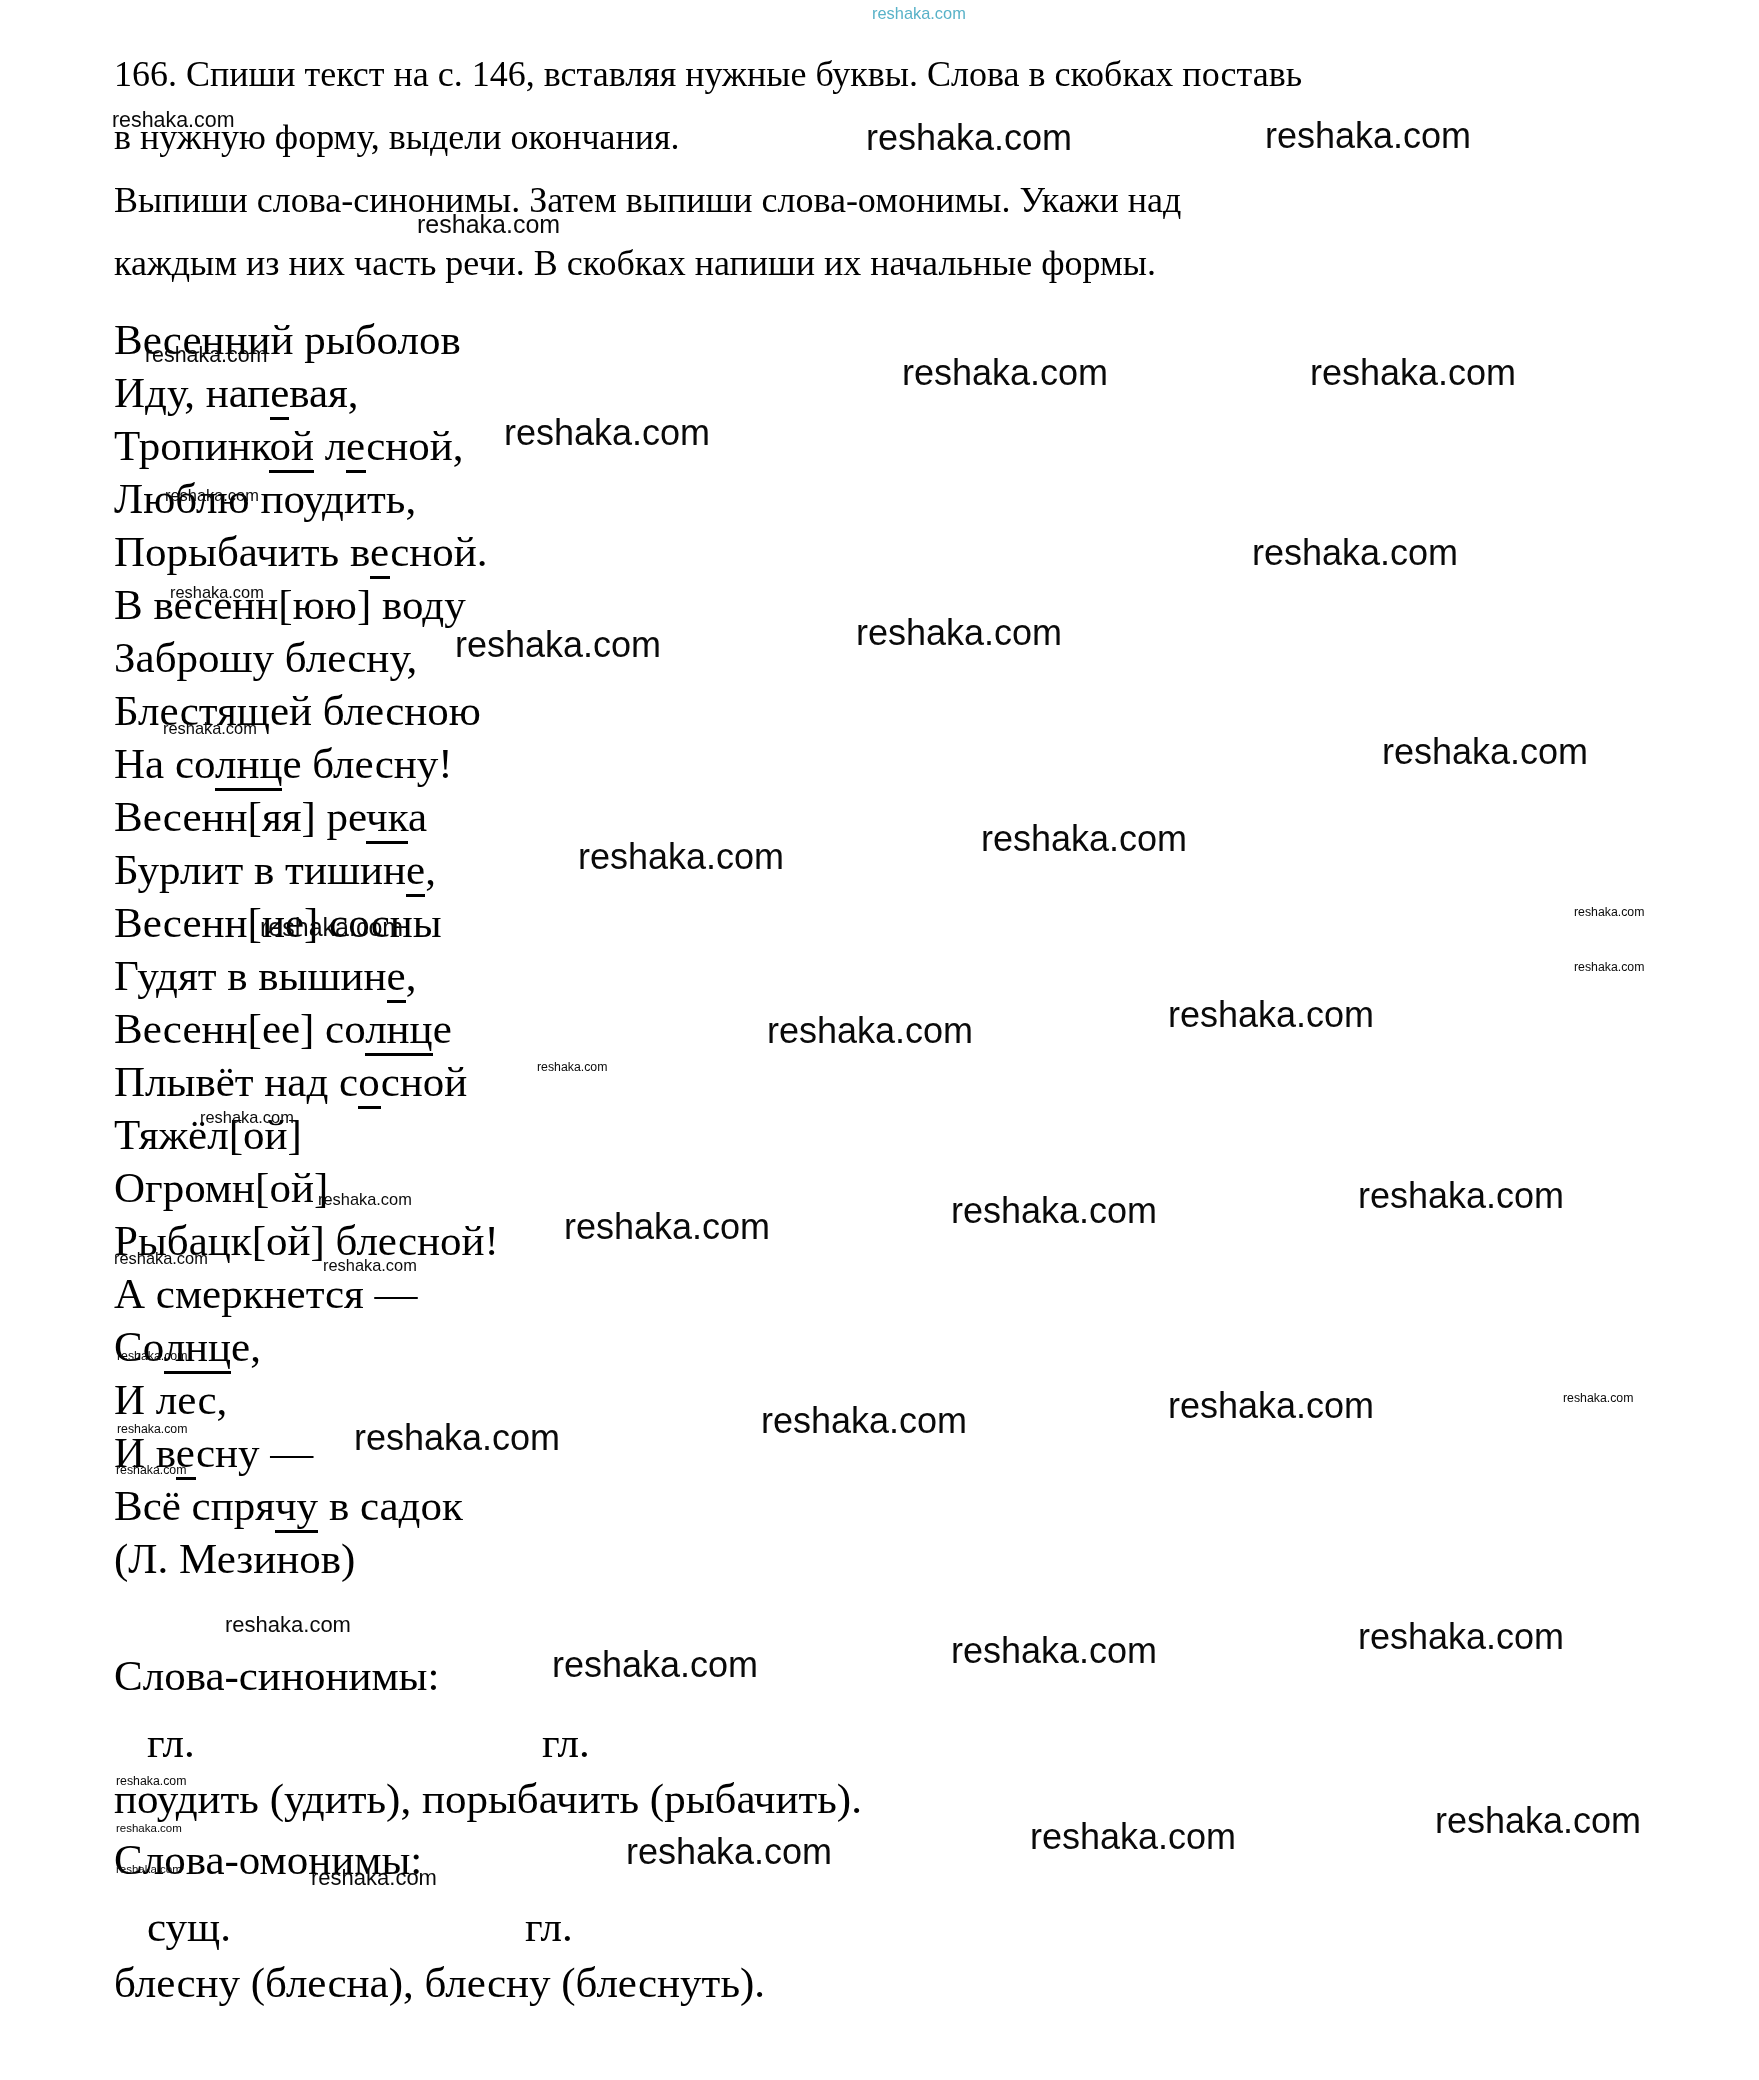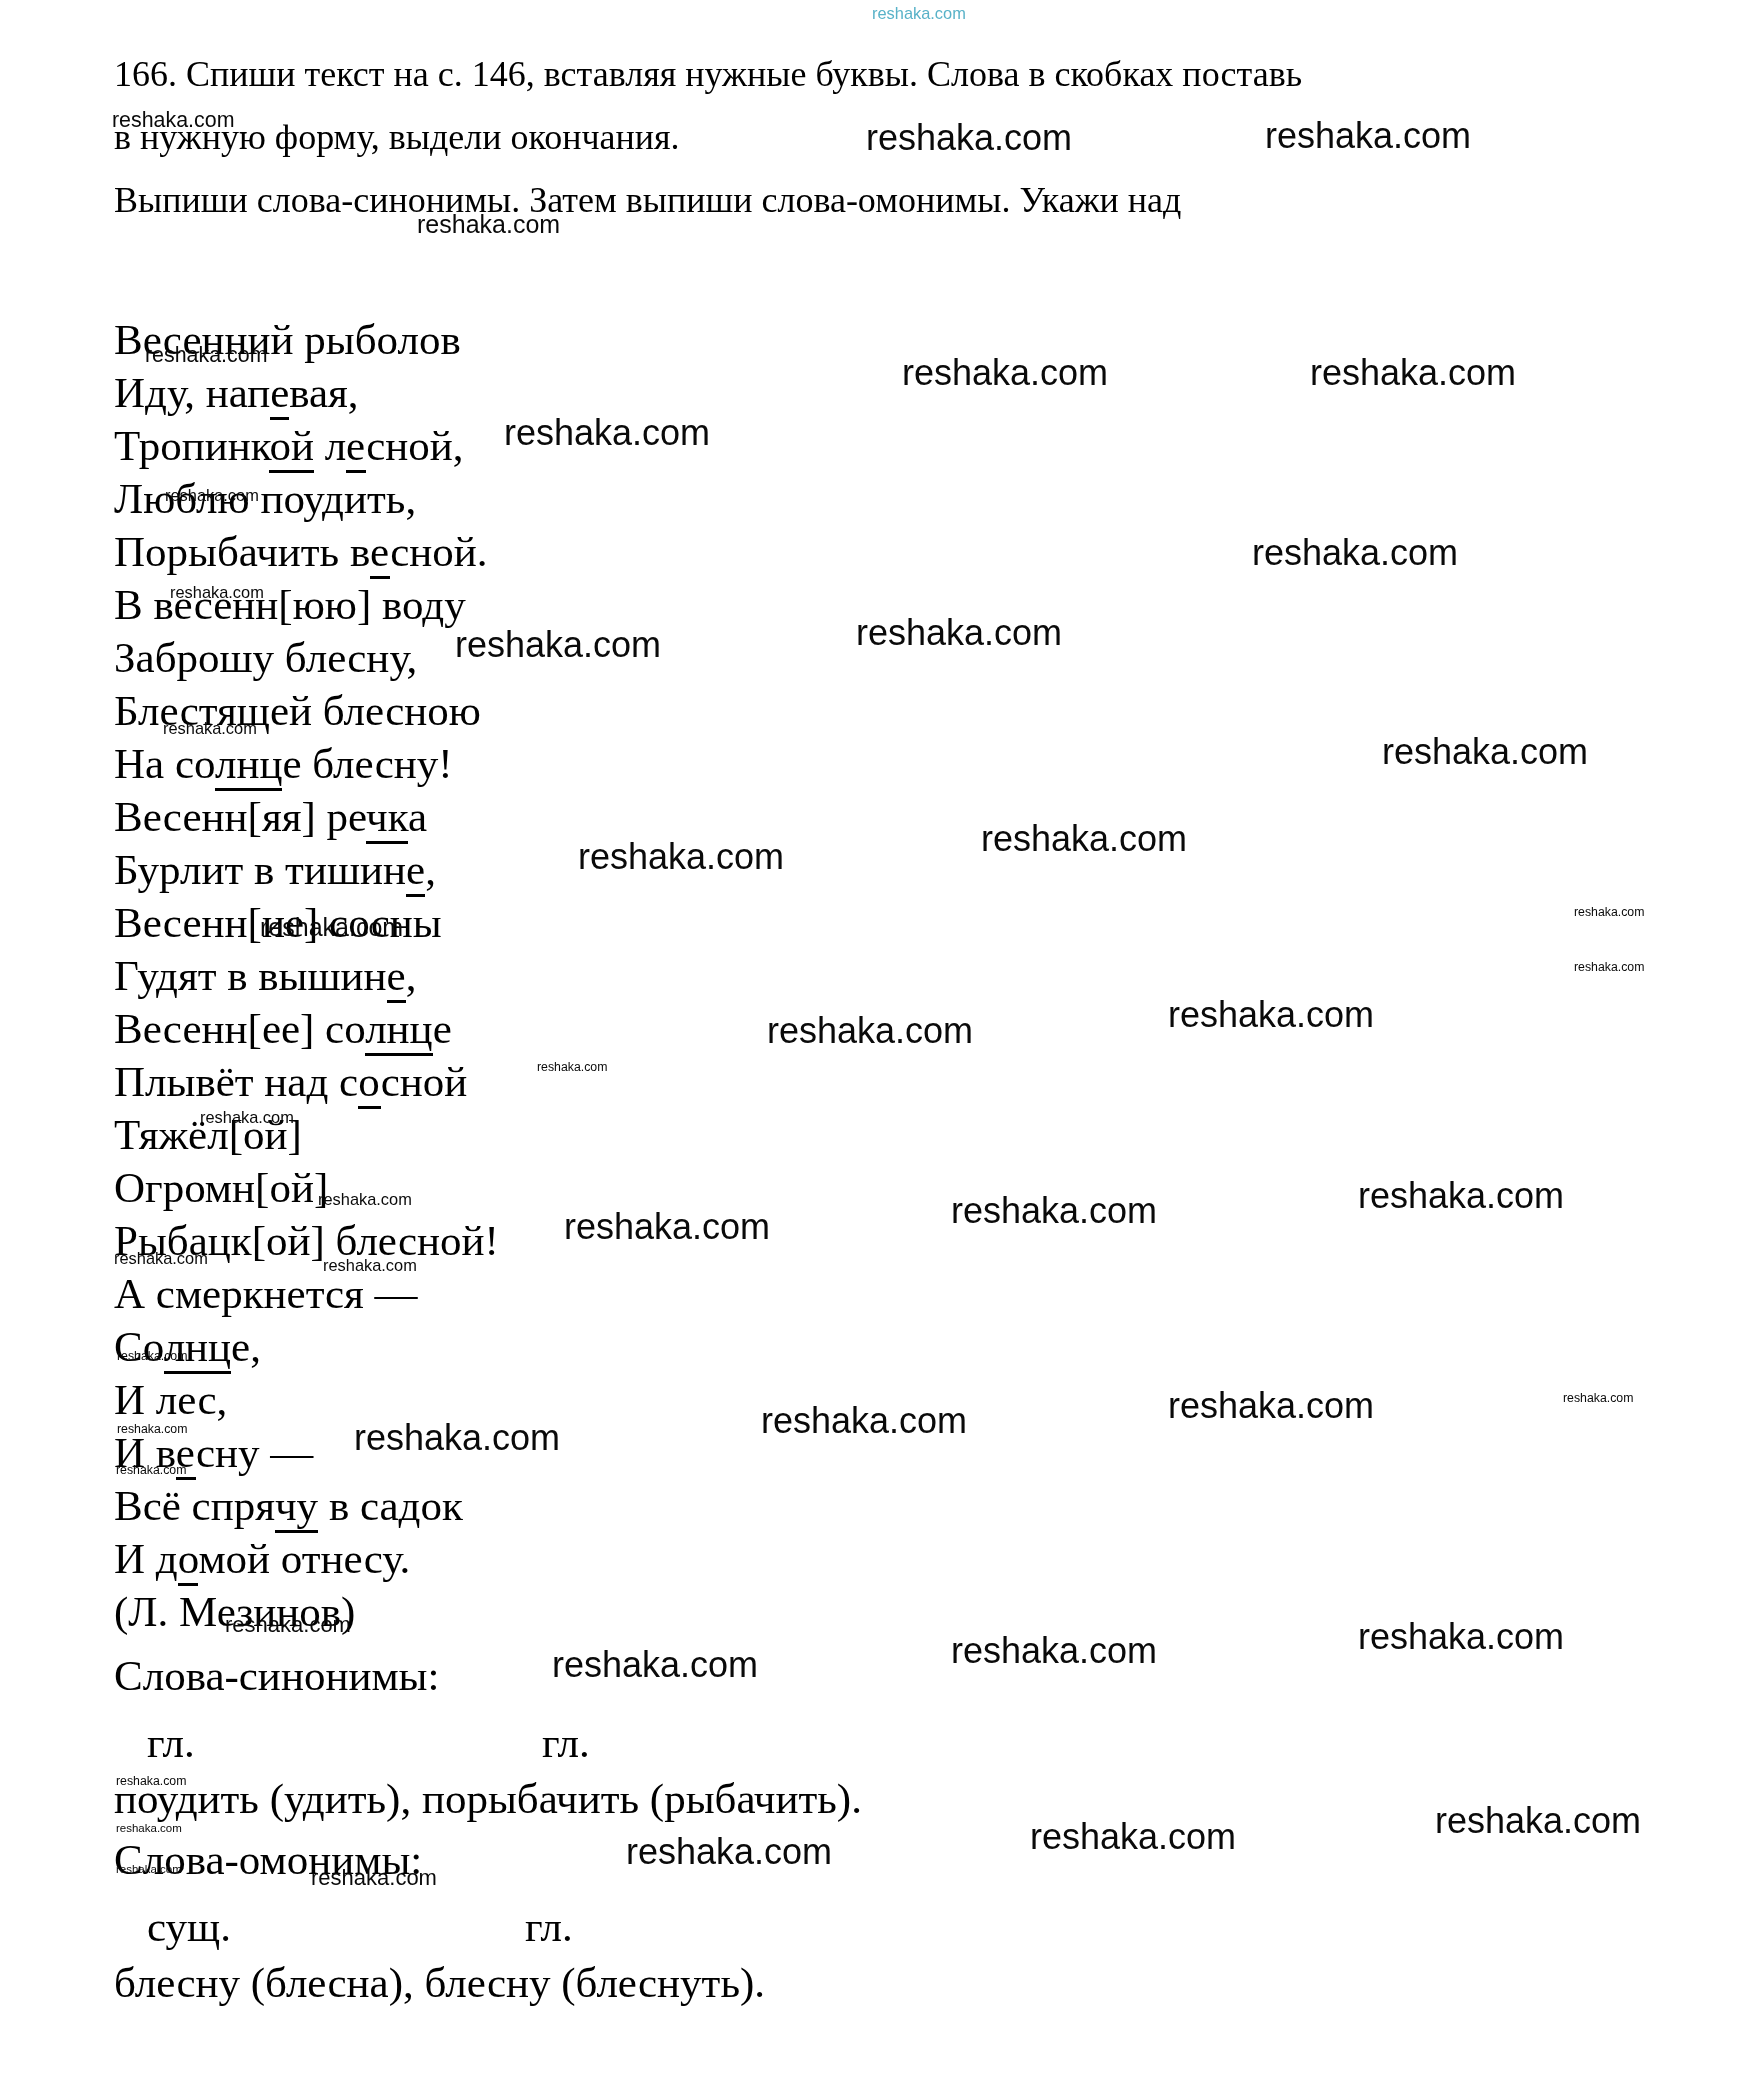--- a/index.html
+++ b/index.html
@@ -103,20 +103,21 @@
   <i class="wm" style="left:1013px;top:1819px;font-size:36px">reshaka.com</i>
   <i class="wm" style="left:1418px;top:1803px;font-size:36px">reshaka.com</i>
   <i class="wm" style="left:99px;top:1823px;font-size:11.5px">reshaka.com</i>
   <i class="wm" style="left:294px;top:1867px;font-size:22px">reshaka.com</i>
   <i class="wm" style="left:99px;top:1864px;font-size:11.5px">reshaka.com</i>
 
   <div class="task">
       <div class="task-line">166. Спиши текст на с. 146, вставляя нужные буквы. Слова в скобках поставь</div>
       <div class="task-line">в нужную форму, выдели окончания.</div>
       <div class="task-line">Выпиши слова-синонимы. Затем выпиши слова-омонимы. Укажи над</div>
+      <div class="task-line">каждым из них часть речи. В скобках напиши их начальные формы.</div>
     </div>
 
   <div class="poem">
       <div class="poem-line"><span>Весенний рыболов</span></div>
       <div class="poem-line"><span>Иду, нап</span><span class="u">е</span><span>вая,</span></div>
       <div class="poem-line"><span>Тропинк</span><span class="u">ой</span><span> л</span><span class="u">е</span><span>сной,</span></div>
       <div class="poem-line"><span>Люблю поудить,</span></div>
       <div class="poem-line"><span>Порыбачить в</span><span class="u">е</span><span>сной.</span></div>
       <div class="poem-line"><span>В весенн[юю] воду</span></div>
       <div class="poem-line"><span>Заброшу блесну,</span></div>
@@ -129,21 +130,20 @@
       <div class="poem-line"><span>Весенн[ее] со</span><span class="u">лнц</span><span>е</span></div>
       <div class="poem-line"><span>Плывёт над с</span><span class="u">о</span><span>сной</span></div>
       <div class="poem-line"><span>Тяжёл[ой]</span></div>
       <div class="poem-line"><span>Огромн[ой]</span></div>
       <div class="poem-line"><span>Рыбацк[ой] блесной!</span></div>
       <div class="poem-line"><span>А смеркнется —</span></div>
       <div class="poem-line"><span>Со</span><span class="u">лнц</span><span>е,</span></div>
       <div class="poem-line"><span>И лес,</span></div>
       <div class="poem-line"><span>И в</span><span class="u">е</span><span>сну —</span></div>
       <div class="poem-line"><span>Всё спря</span><span class="u">чу</span><span> в садок</span></div>
-      <div class="poem-line"><span>И д</span><span class="u">о</span><span>мой отнесу.</span></div>
       <div class="poem-line"><span>(Л. Мезинов)</span></div>
     </div>
 
   <div class="answers">
     <div class="ans-label">Слова-синонимы:</div>
     <div class="pos-row">
       <span class="pos pos-a">гл.</span>
       <span class="pos pos-b">гл.</span>
     </div>
     <div class="ans-text">поудить (удить), порыбачить (рыбачить).</div>

